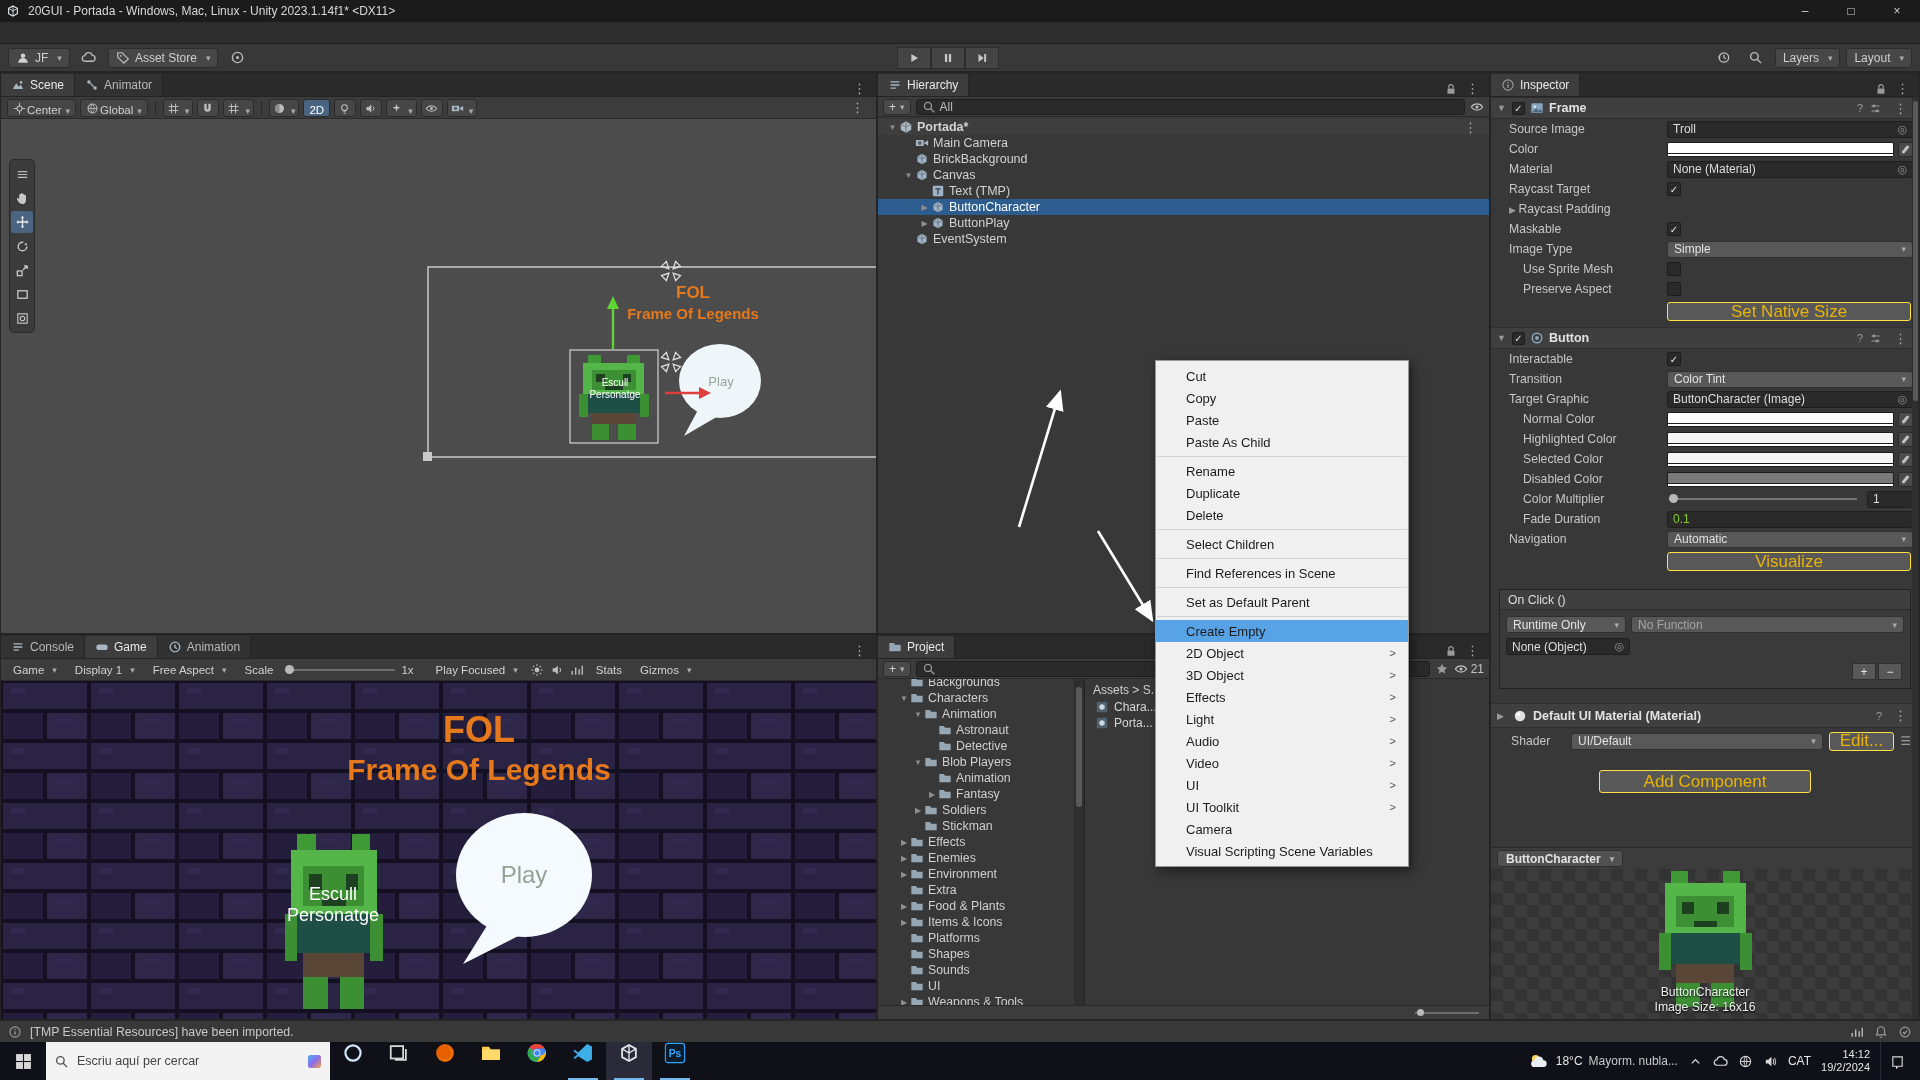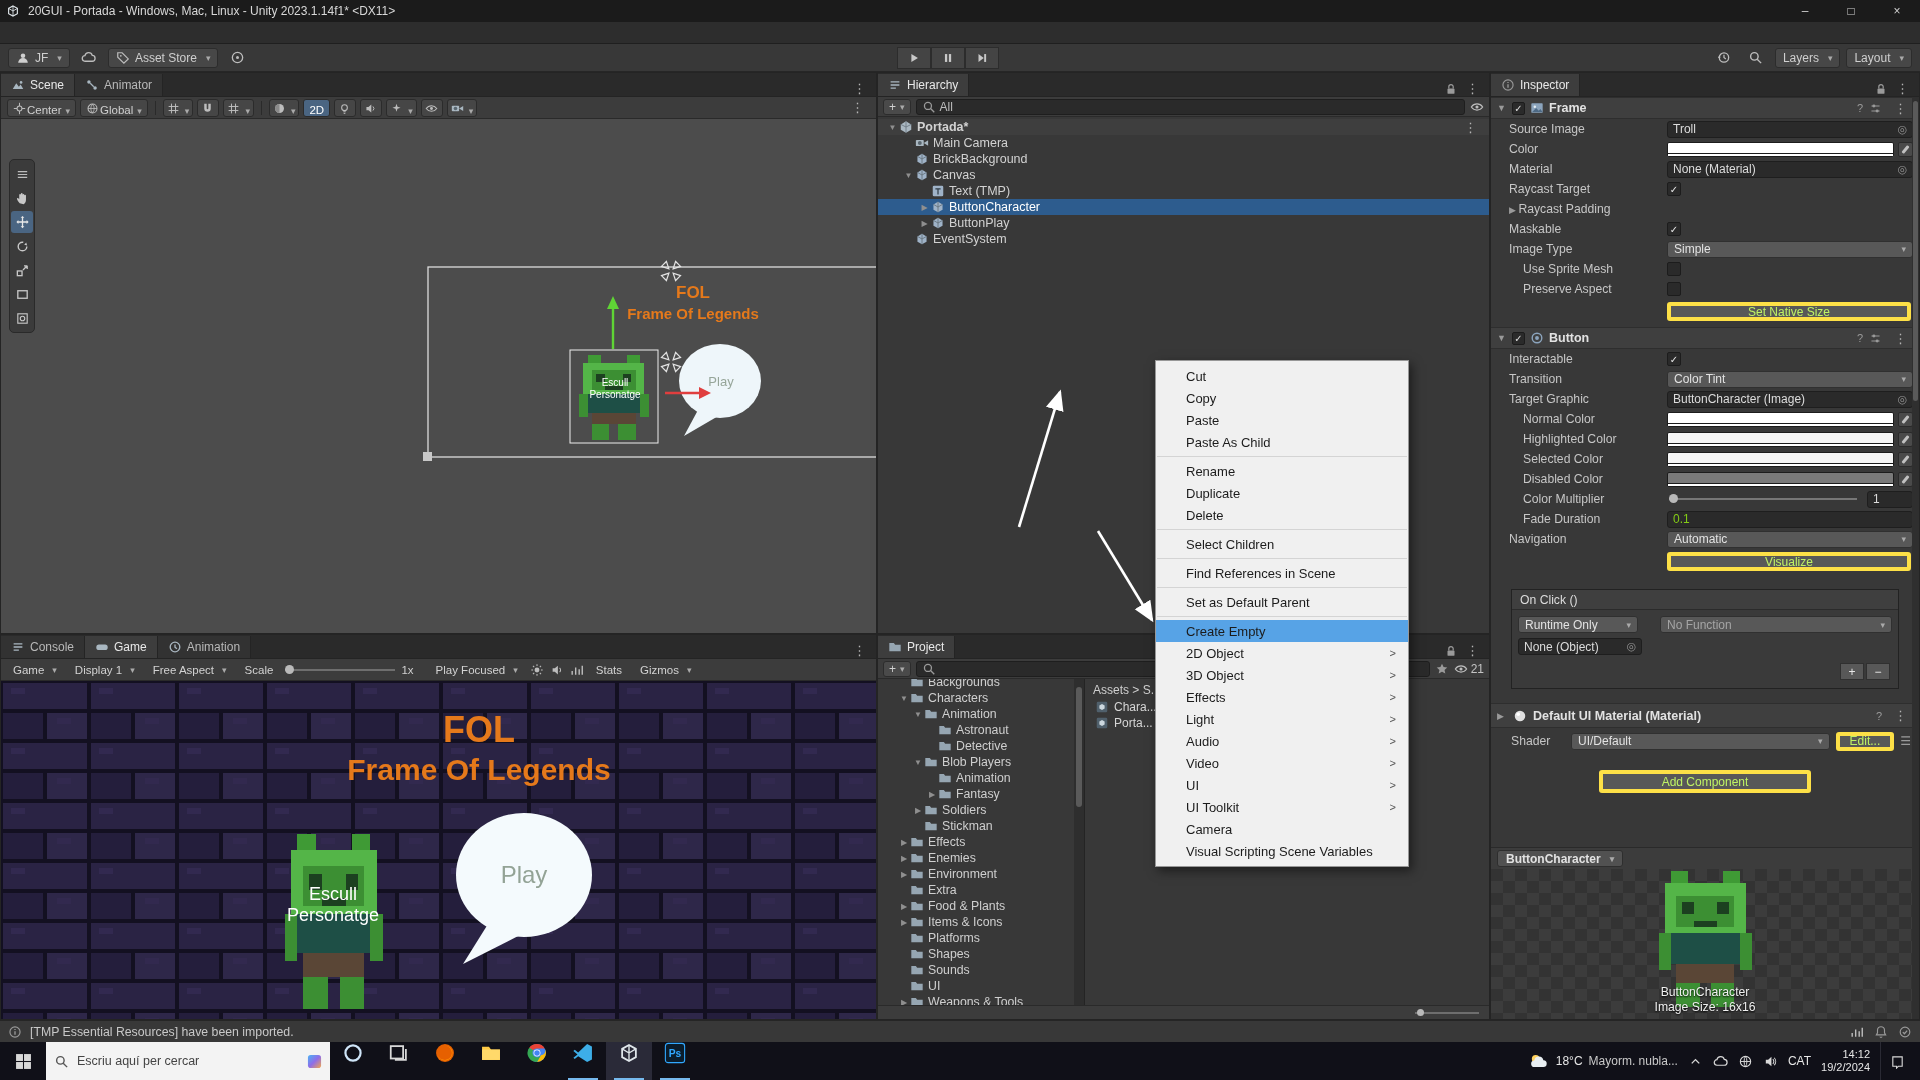--- a/index.html
+++ b/index.html
@@ -96,26 +96,26 @@
   .opick{color:#9a9a9a;font-size:11px}
   .ucolor{flex:1;height:15px;border:1px solid #1c1c1c;border-radius:2px;position:relative;background:var(--sw,#fff)}
   .ucolor .swb{position:absolute;left:0;right:0;bottom:0;height:3px;background:#fff;border-top:1px solid #1c1c1c}
   .udropper{width:15px;height:15px;background:#4a4a4a;border:1px solid #2a2a2a;border-radius:2px}
   .udropper::before{content:"";display:block;width:3px;height:9px;background:#c0c0c0;transform:rotate(40deg);border-radius:1px;margin:2px auto 0}
   .uslider{flex:1;height:2px;background:#777;position:relative;margin:0 6px 0 2px}
   .sthumb{position:absolute;left:0;top:-4px;width:9px;height:9px;background:#b9b9b9;border-radius:50%}
   .unum{width:46px;height:17px;background:var(--field);border:1px solid #1e1e1e;border-radius:3px;padding:0 5px;display:flex;align-items:center;color:#dcdcdc}
   .utext{flex:1;height:17px;background:var(--field);border:1px solid #1e1e1e;border-radius:3px;padding:0 5px;display:flex;align-items:center;color:#84cc16}
   .btnrow{display:flex;justify-content:flex-end;padding:3px 8px 6px 0}
-  .ubtn{height:19px;background:var(--btn);border:4px solid #fde047;border-radius:3px;color:#bef264;display:flex;align-items:center;justify-content:center;font-size:12px;padding:0 10px}
+  .ubtn{height:19px;background:var(--btn);border:1px solid #fde047;border-radius:3px;color:#eab308;display:flex;align-items:center;justify-content:center;font-size:17px;padding:0 10px}
   .ubtn.wide{width:244px}
-  .onclick{margin:12px 20px 0;border:1px solid #222;background:#3a3a3a}
+  .onclick{margin:12px 8px 0;border:1px solid #222;background:#3a3a3a}
   .oc-head{height:20px;background:#3f3f3f;border-bottom:1px solid #2b2b2b;display:flex;align-items:center;padding:0 8px;color:#dcdcdc;font-size:12.2px}
   .oc-body{padding:6px}
-  .oc-row1{display:flex;gap:22px}
+  .oc-row1{display:flex;gap:5px}
   .oc-mode{flex:0 0 120px}
   .oc-row2{margin-top:5px;display:flex}
   .oc-obj{flex:0 0 124px}
   .oc-foot{display:flex;justify-content:flex-end;gap:2px;padding:8px 2px 2px}
   .ocbtn{width:24px;height:17px;background:var(--btn);border:1px solid #303030;display:flex;align-items:center;justify-content:center;color:#e6e6e6}
   .matsec{margin-top:14px;border-top:1px solid #2e2e2e}
   .mat-head{height:24px;display:flex;align-items:center;gap:6px;padding:0 6px;background:#3f3f3f;border-bottom:1px solid #2e2e2e}
   .mat-row{height:26px;display:flex;align-items:center;gap:6px;padding:0 8px 0 20px}
   .mat-row .plabel{width:54px}
   .shader-drop{flex:1}

